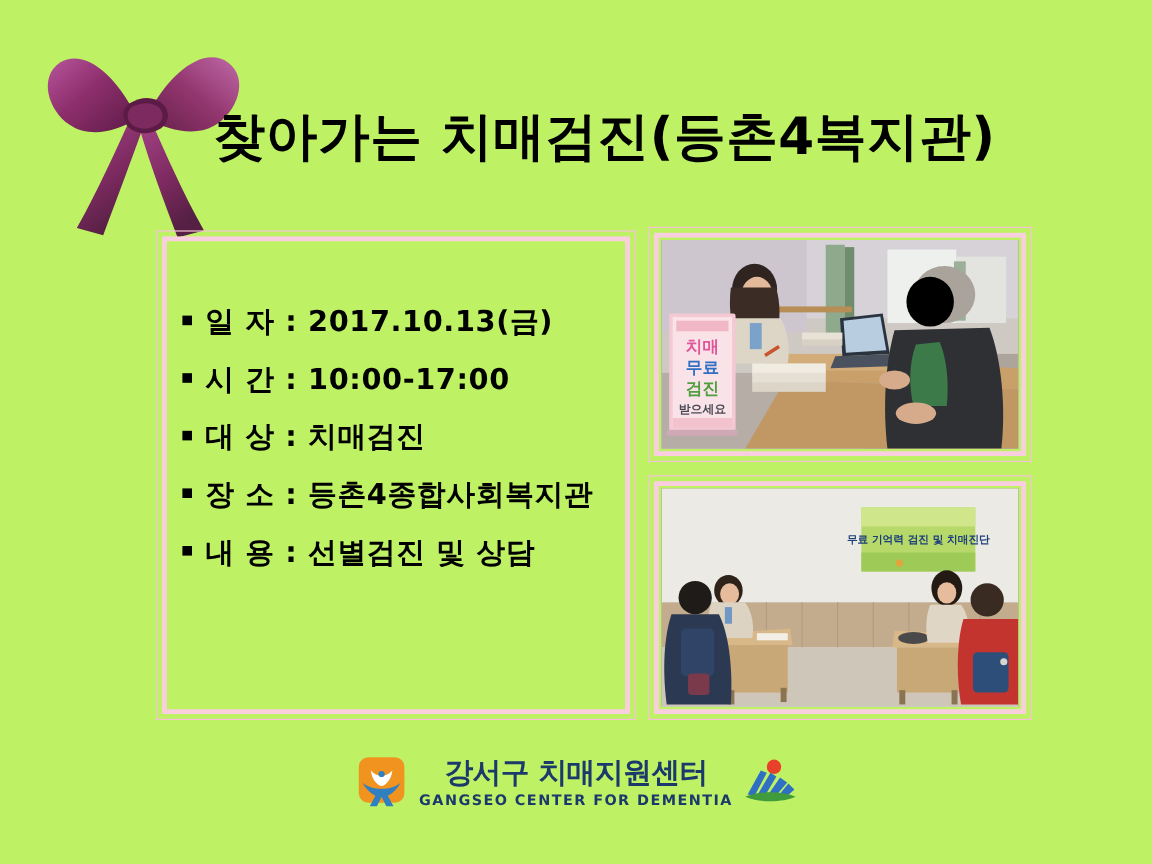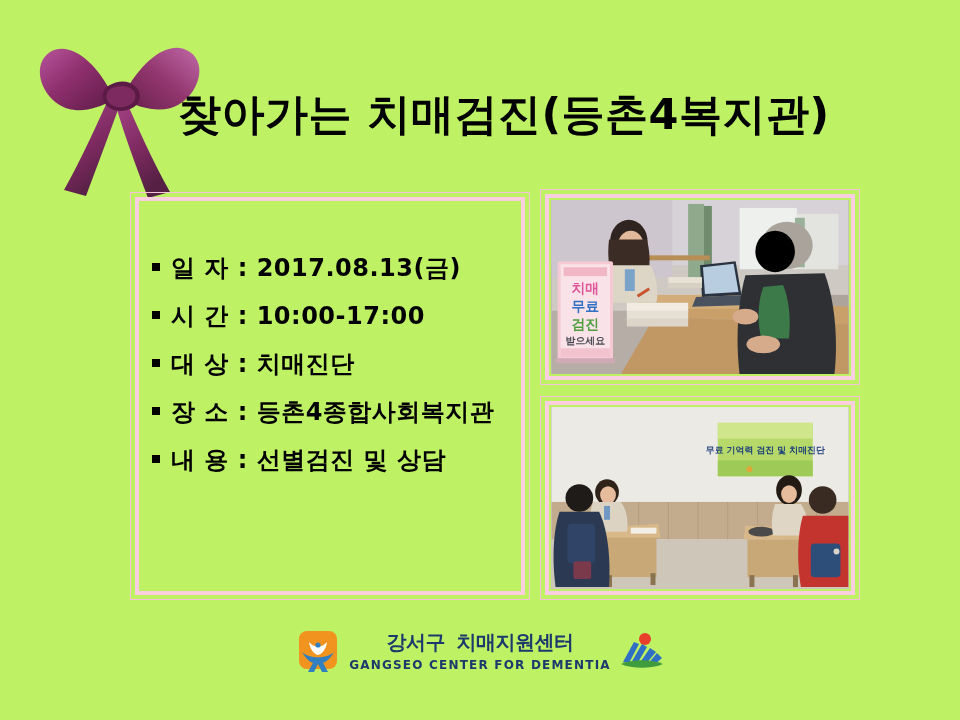--- a/index.html
+++ b/index.html
@@ -133,26 +133,25 @@
   }
   .logo-mark { flex: 0 0 auto; }
   .logo-text-block {
     display: flex;
     flex-direction: column;
     align-items: center;
     justify-content: center;
     line-height: 1;
   }
   .logo-ko {
-    font-size: 20px;
+    font-size: 24px;
     font-weight: 700;
     color: #1b3a6b;
     letter-spacing: -0.5px;
     white-space: nowrap;
-    font-family: Liberation Mono, monospace;
   }
   .logo-en {
     margin-top: 5px;
     font-size: 12px;
     font-weight: 700;
     color: #1b3a6b;
     letter-spacing: 1.2px;
     white-space: nowrap;
   }
 </style>
@@ -194,29 +193,29 @@
     </svg>
   </div>
 
   <div class="title">찾아가는 치매검진(등촌4복지관)</div>
 
   <div class="frame" id="info-frame"></div>
 
   <ul class="info-list">
     <li class="info-item">
       <span class="bullet"></span>
-      <span class="item-label">일  자 : 2017.08.13(금)</span>
+      <span class="item-label">일  자 : 2017.10.13(금)</span>
     </li>
     <li class="info-item">
       <span class="bullet"></span>
       <span class="item-label">시  간 : 10:00-17:00</span>
     </li>
     <li class="info-item">
       <span class="bullet"></span>
-      <span class="item-label">대  상 : 치매진단</span>
+      <span class="item-label">대  상 : 치매검진</span>
     </li>
     <li class="info-item">
       <span class="bullet"></span>
       <span class="item-label">장  소 : 등촌4종합사회복지관</span>
     </li>
     <li class="info-item">
       <span class="bullet"></span>
       <span class="item-label">내  용 : 선별검진 및 상담</span>
     </li>
   </ul>

